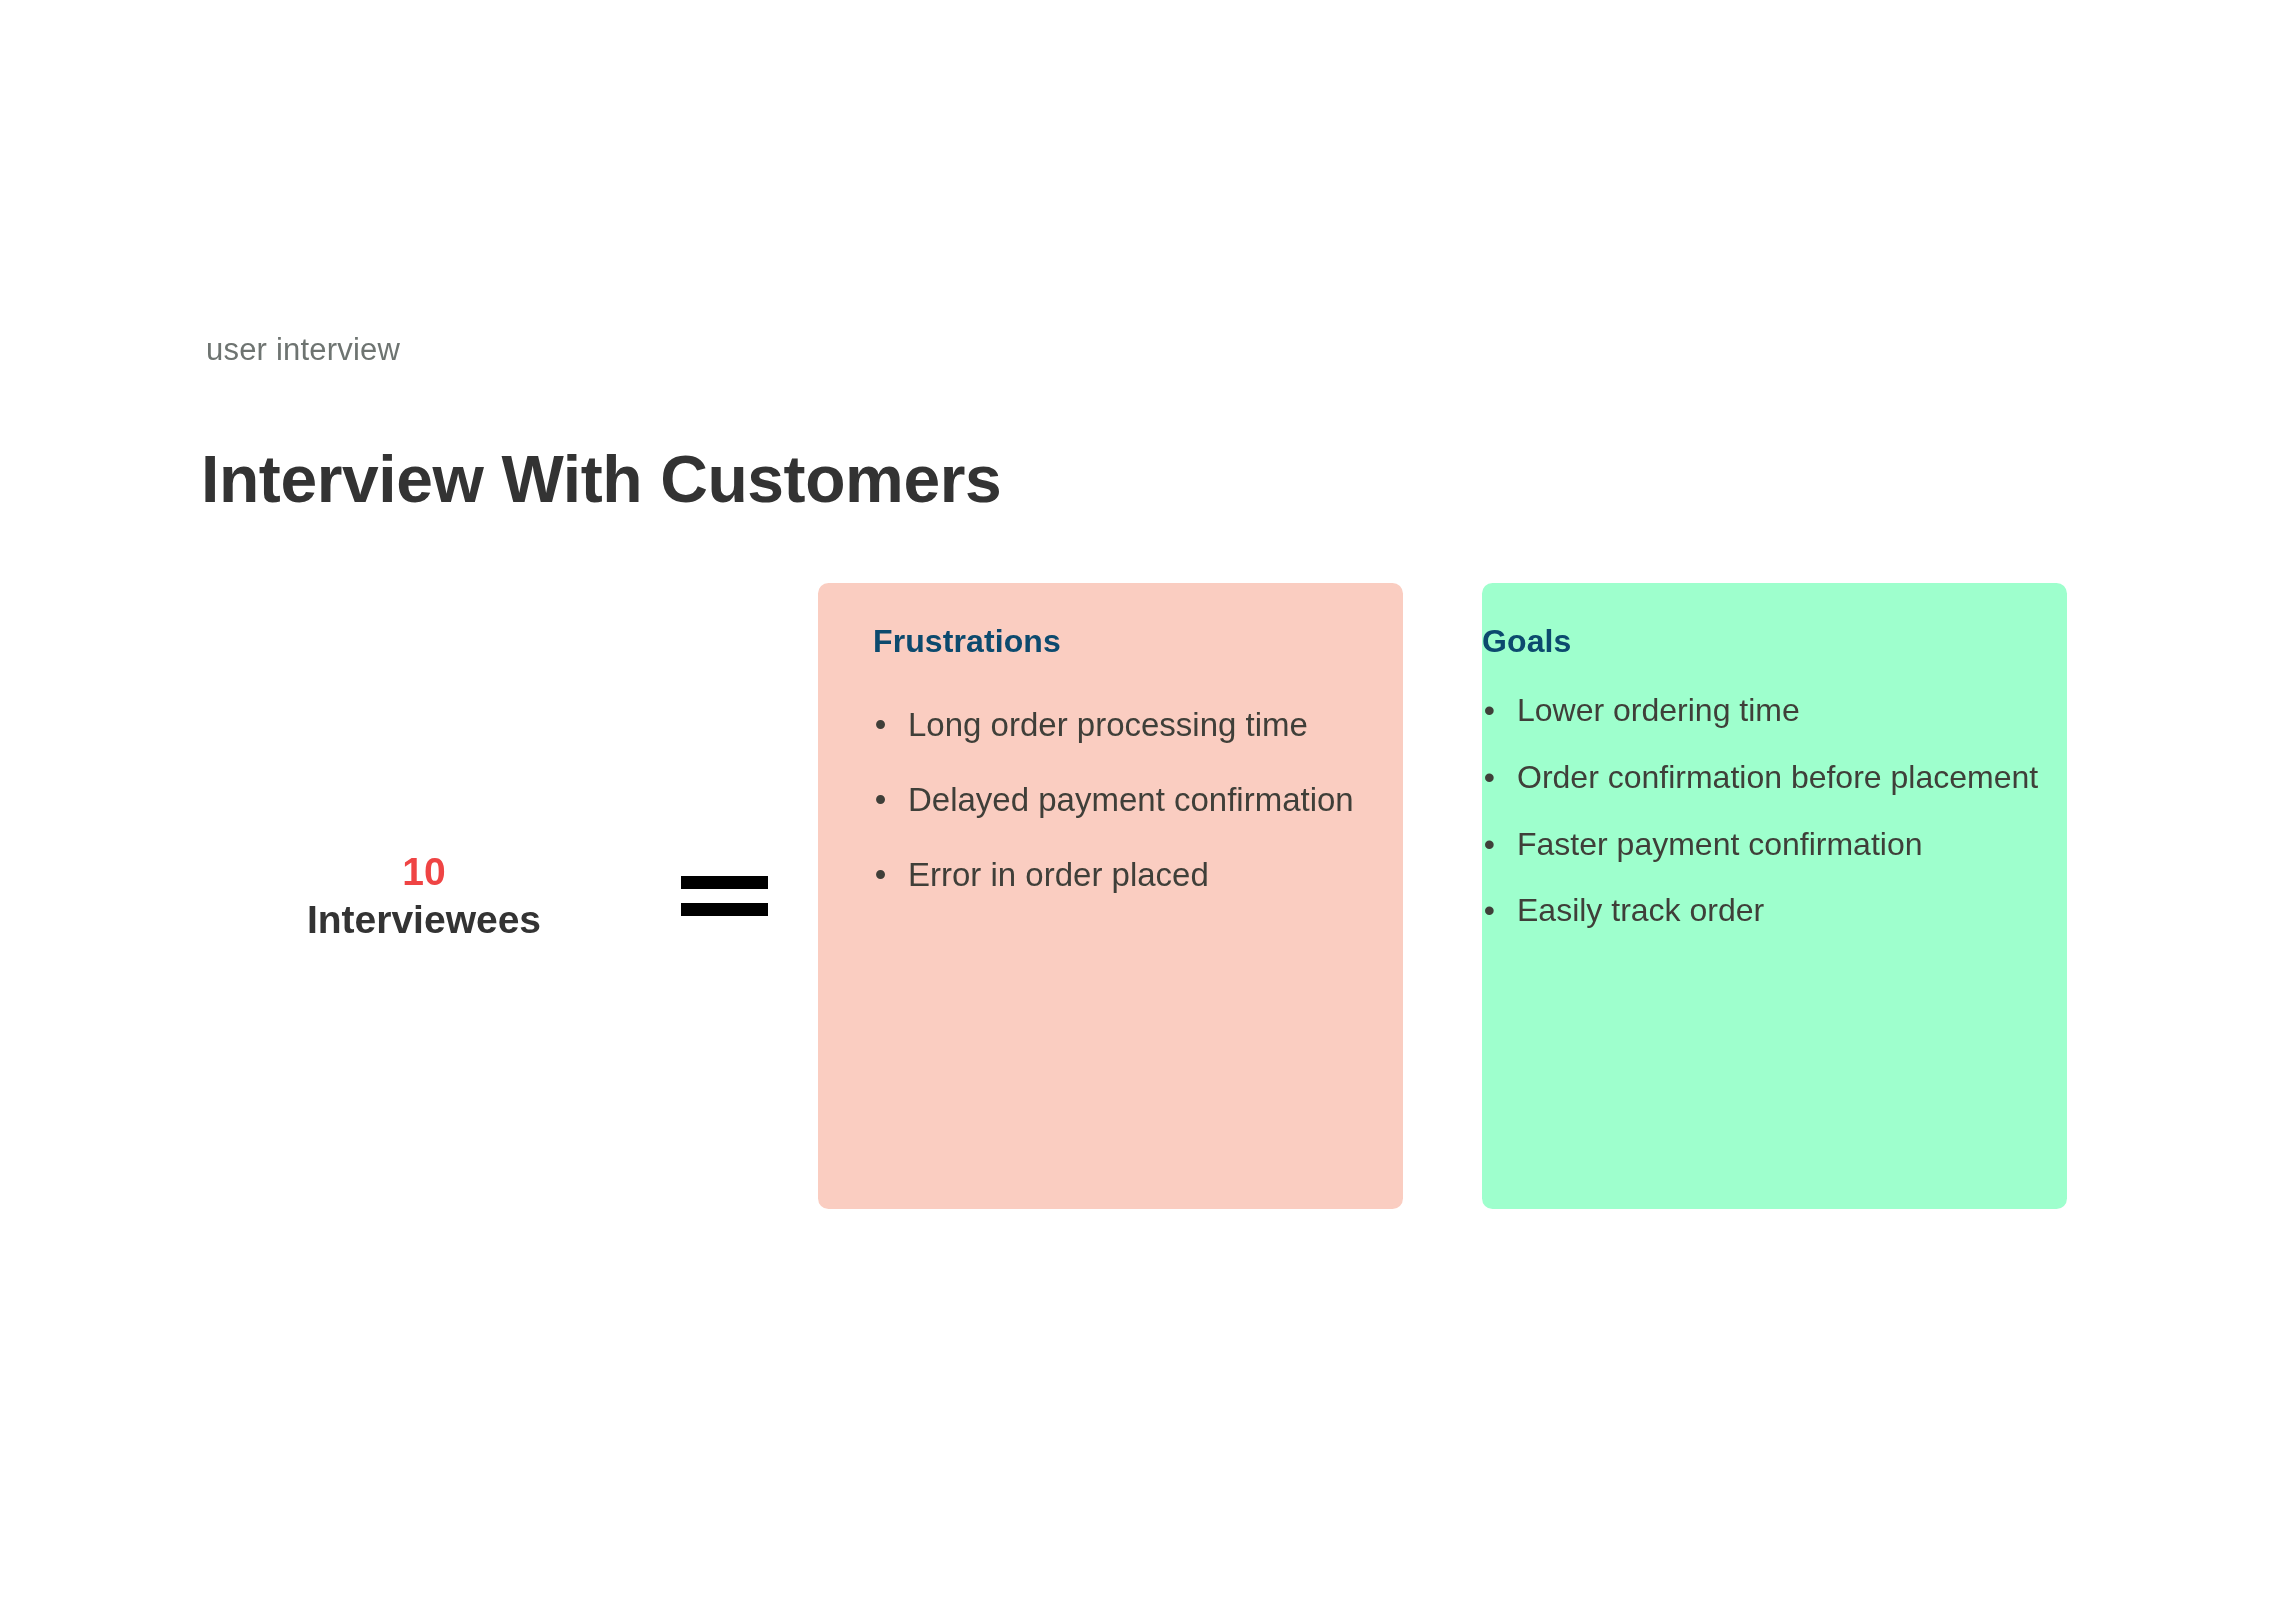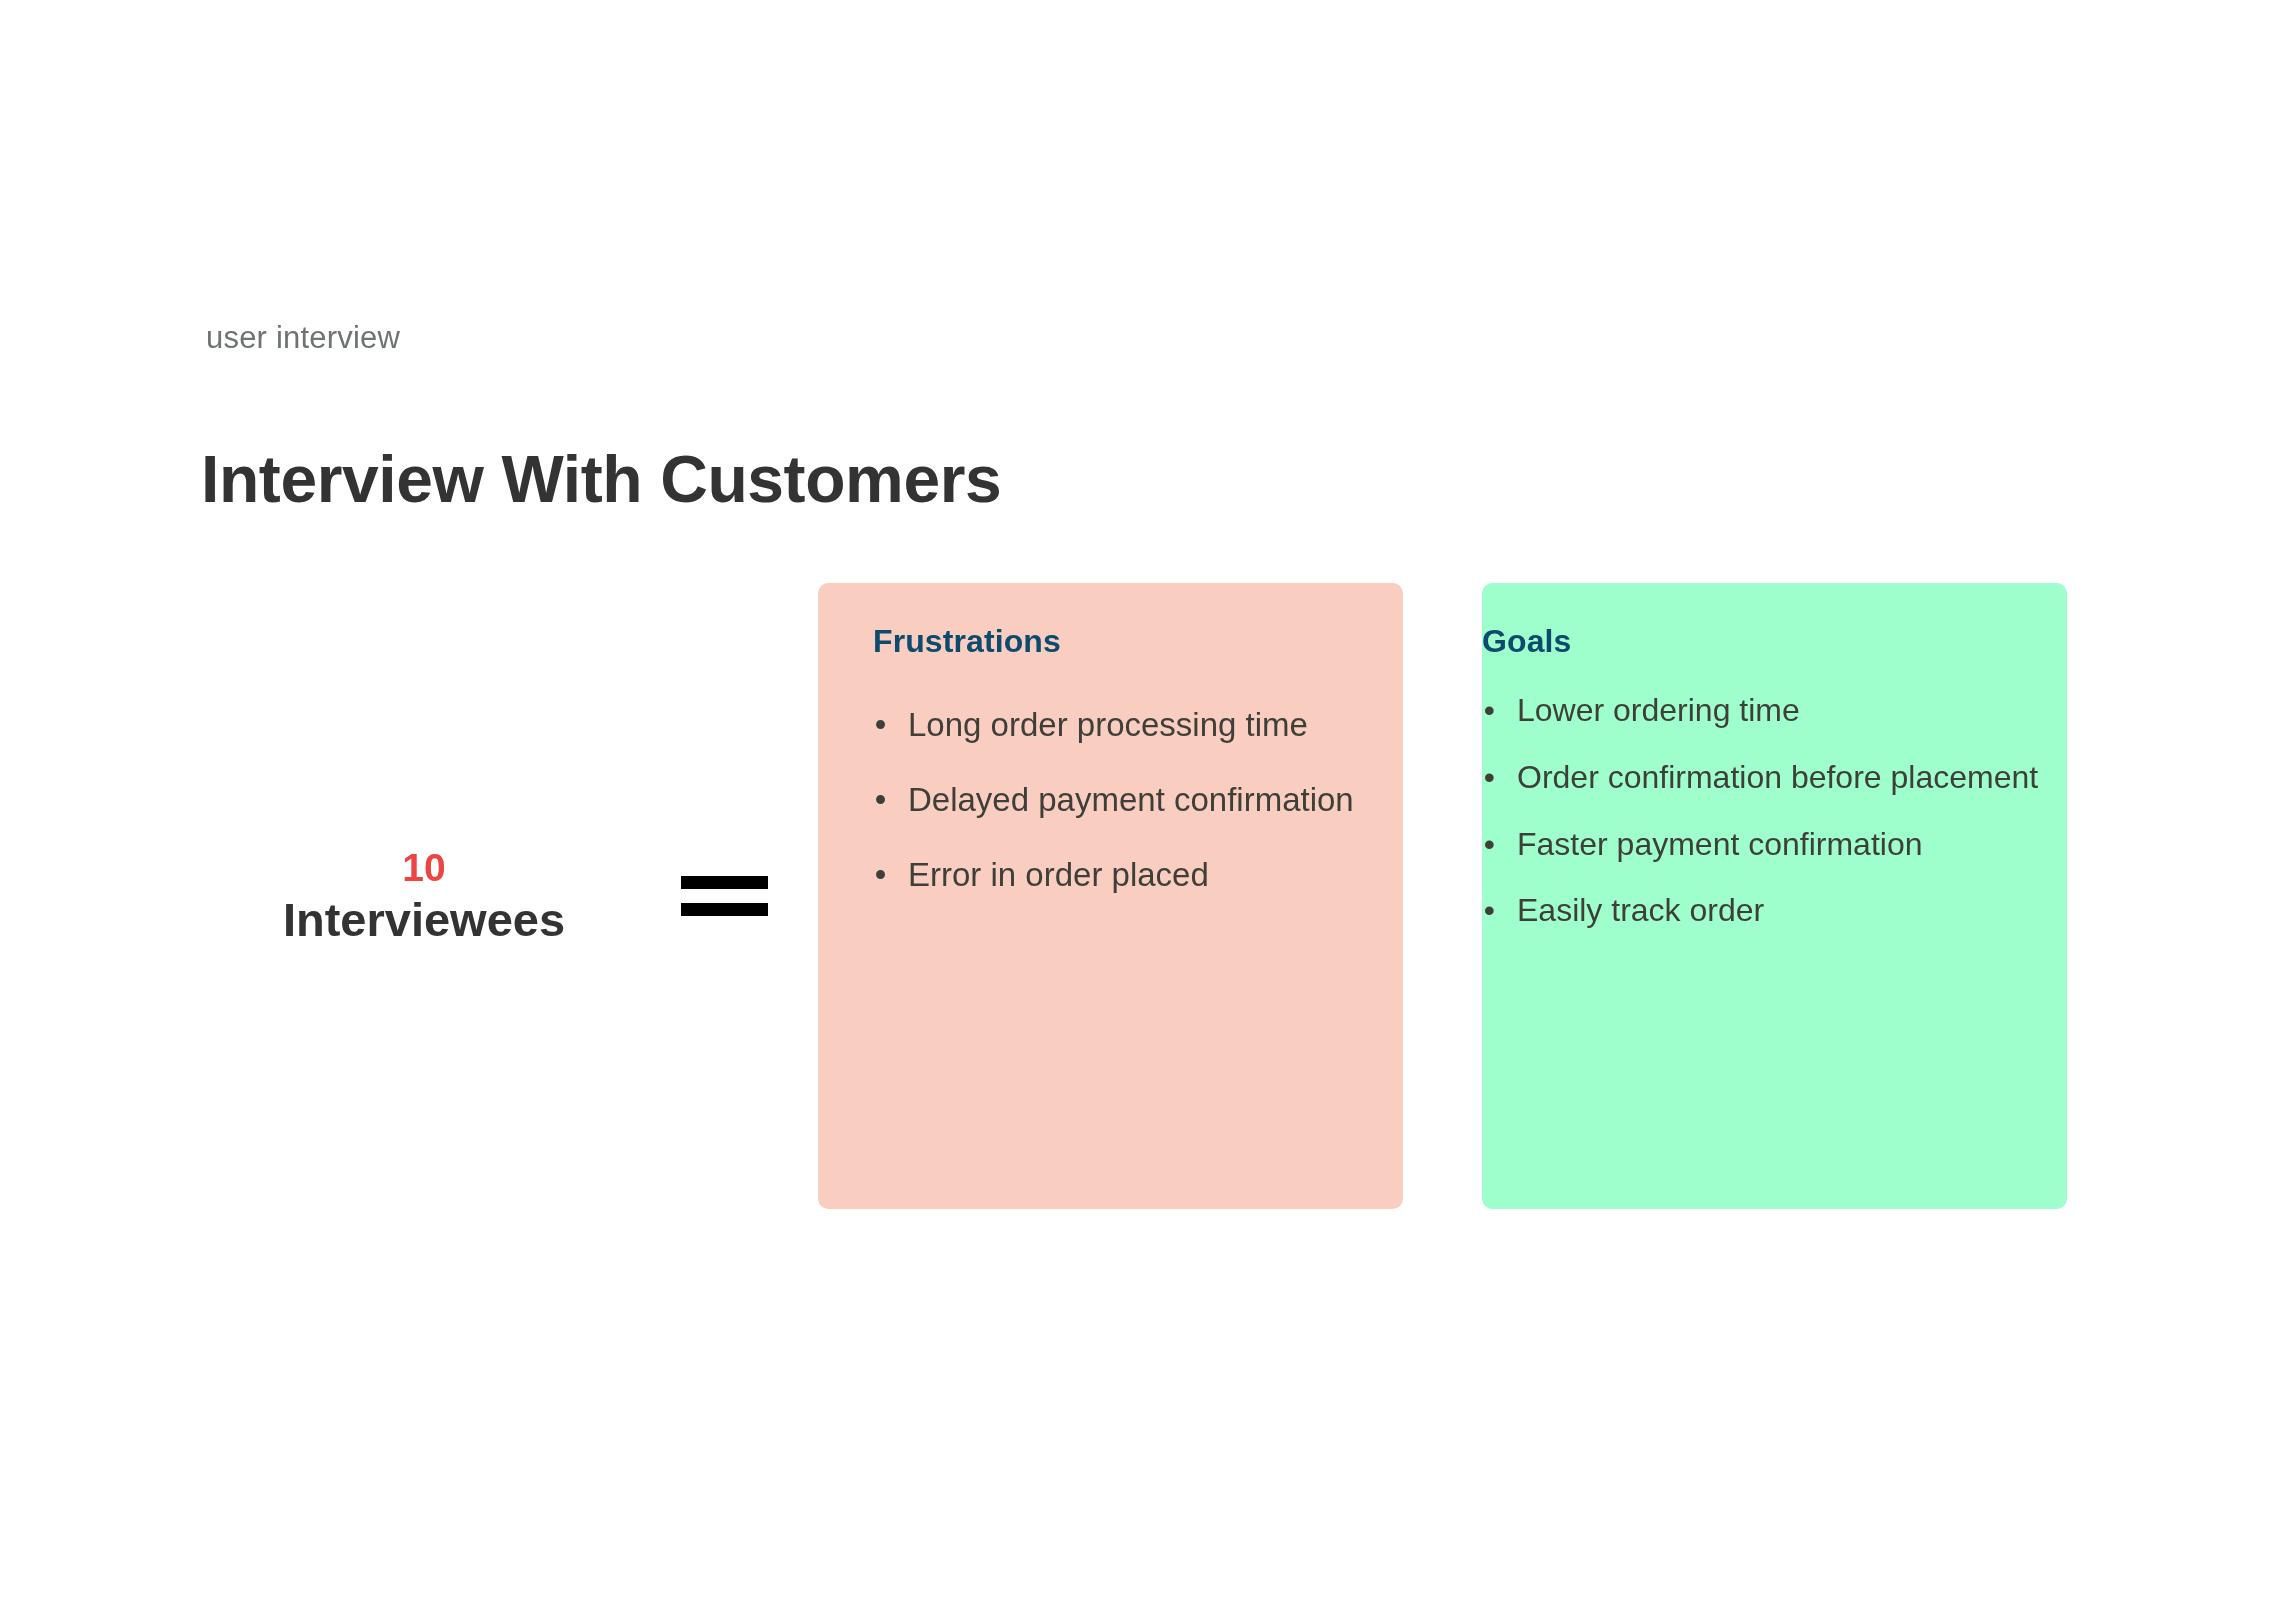--- a/index.html
+++ b/index.html
@@ -17,21 +17,21 @@
     width: 2295px;
     height: 1622px;
     background: #ffffff;
     overflow: hidden;
   }
 
   
   #eyebrow {
     position: absolute;
     left: 206px;
-    top: 320px;
+    top: 332px;
     font-size: 31px;
     font-weight: 400;
     letter-spacing: 0.2px;
     color: #6e7471;
     white-space: nowrap;
   }
 
   #page-title {
     position: absolute;
     left: 201px;
@@ -64,21 +64,21 @@
     justify-content: center;
     text-align: center;
   }
   #interviewees-count {
     font-size: 39px;
     font-weight: 700;
     color: #ef4444;
     line-height: 1.22;
   }
   #interviewees-label {
-    font-size: 47px;
+    font-size: 39px;
     font-weight: 700;
     color: #333333;
     line-height: 1.22;
   }
 
   #equals-sign {
     position: absolute;
     left: 680px;
     top: 0;
     width: 89px;

